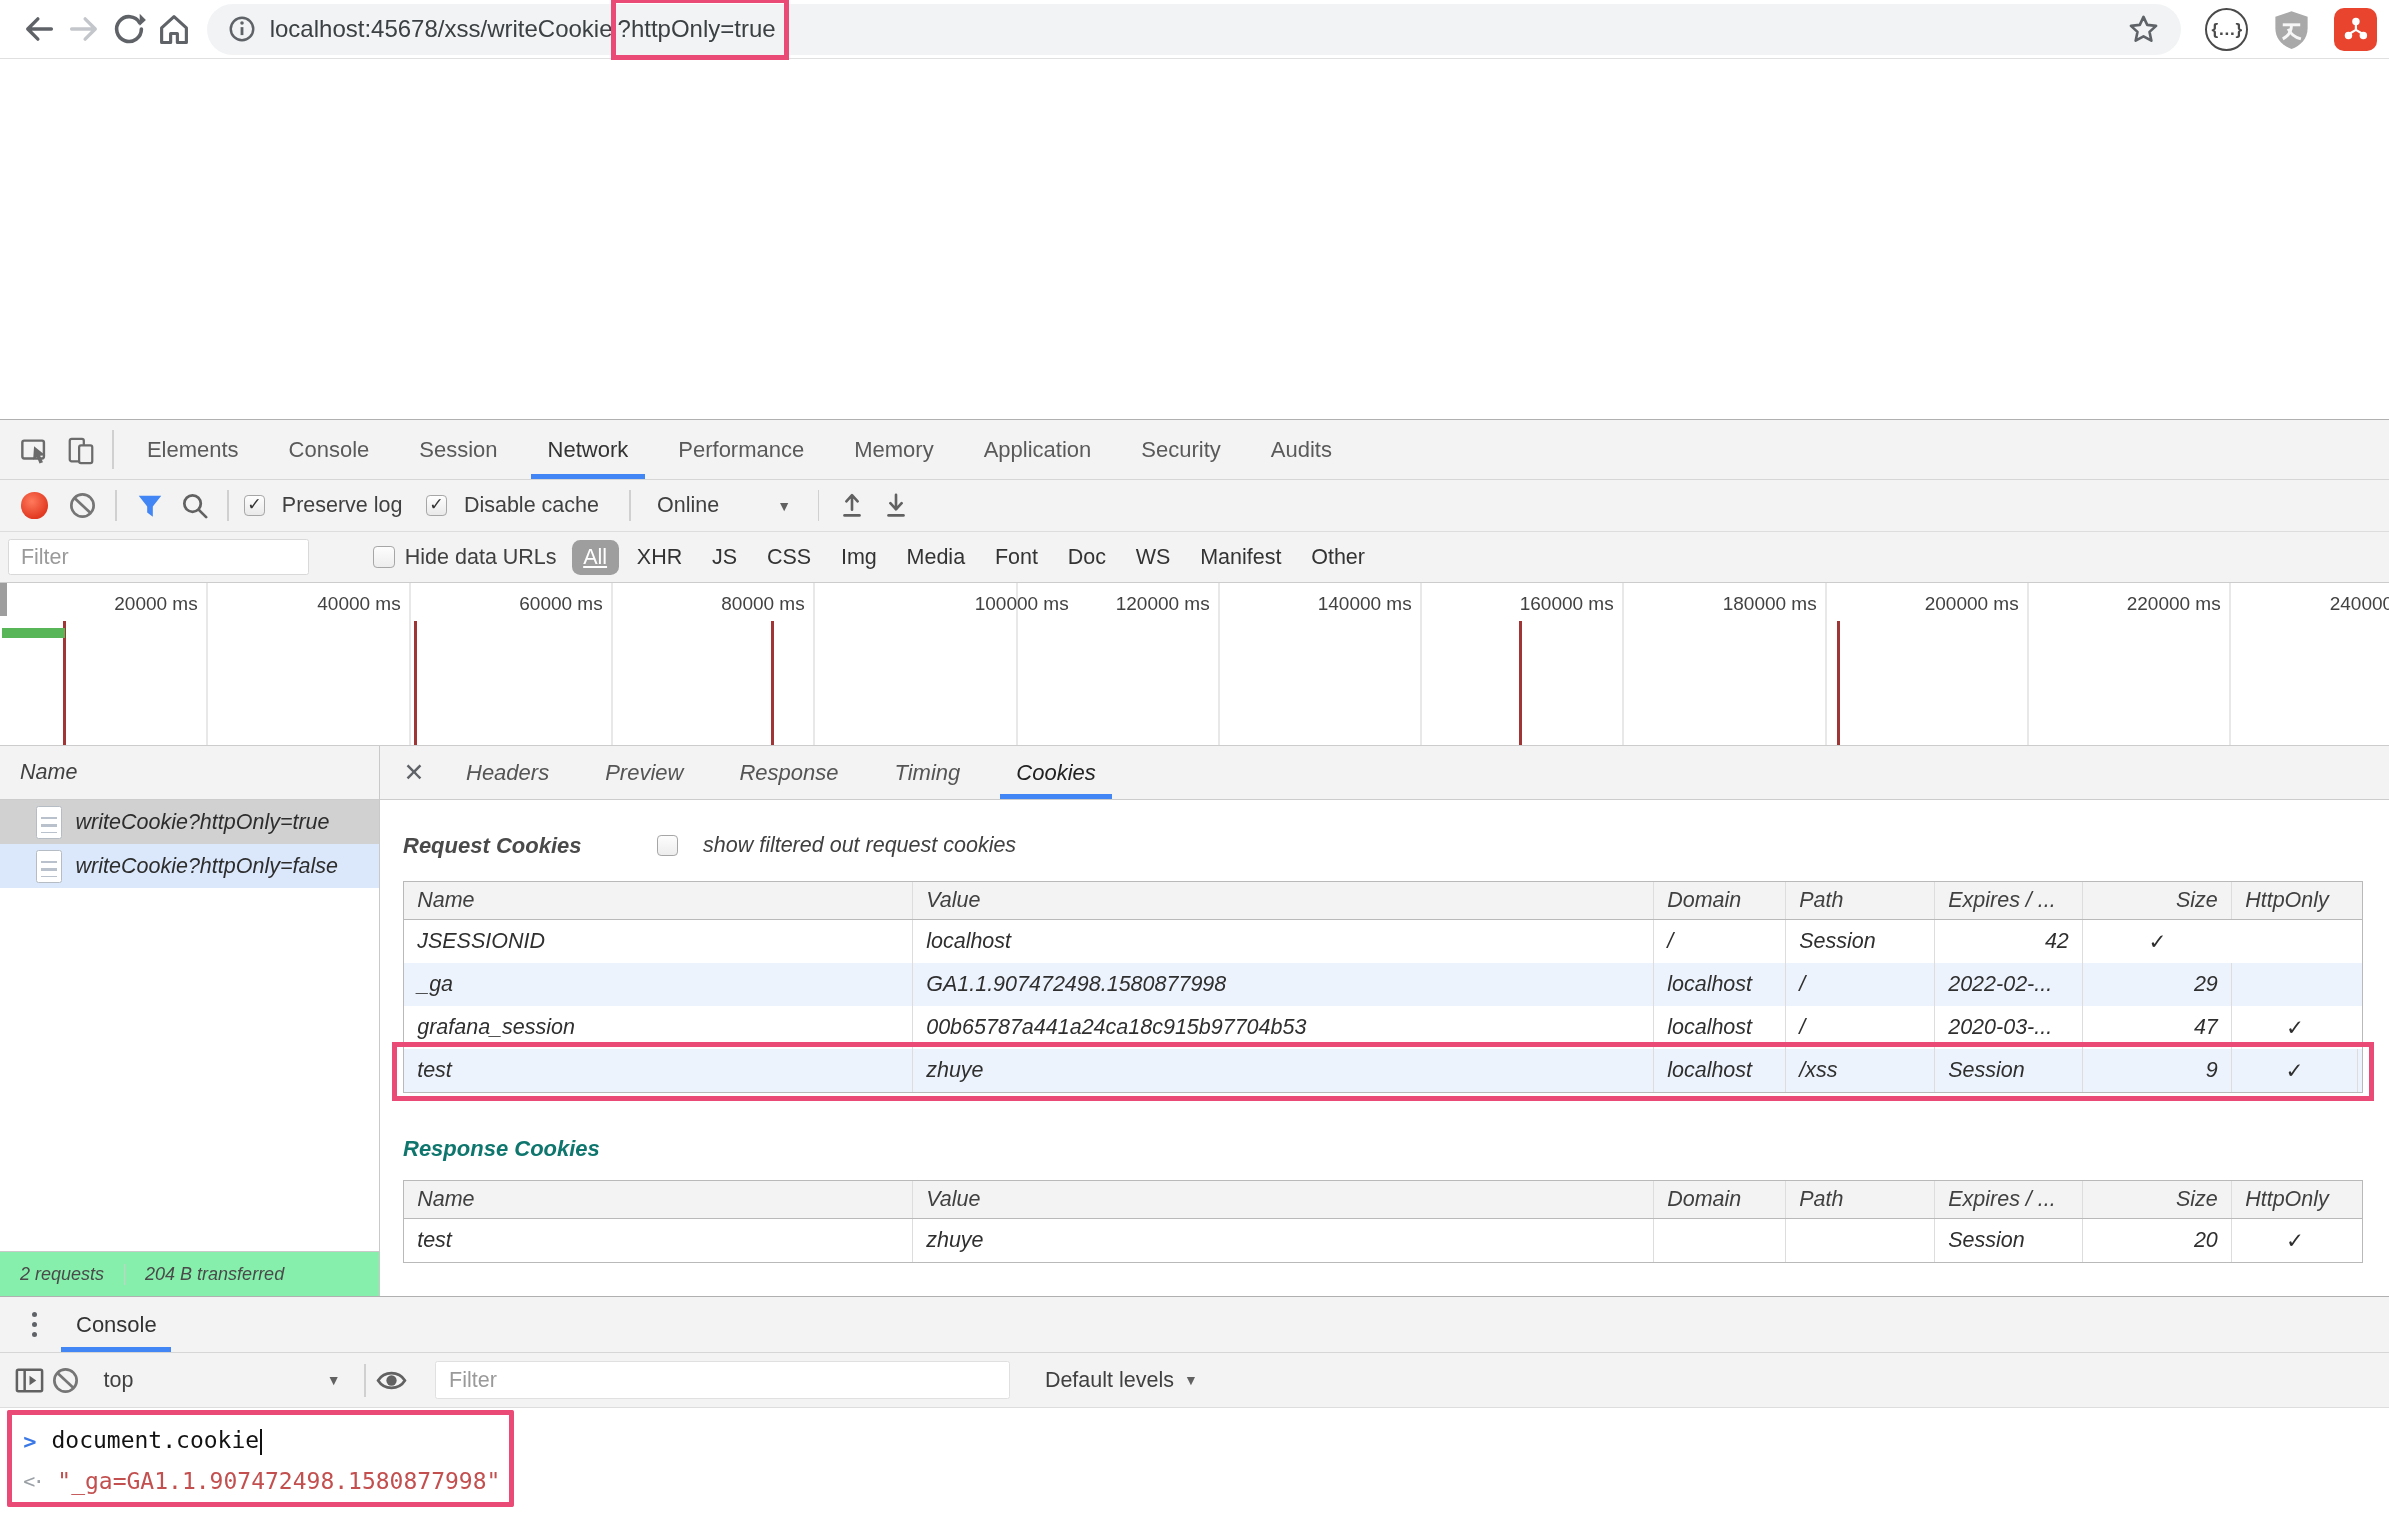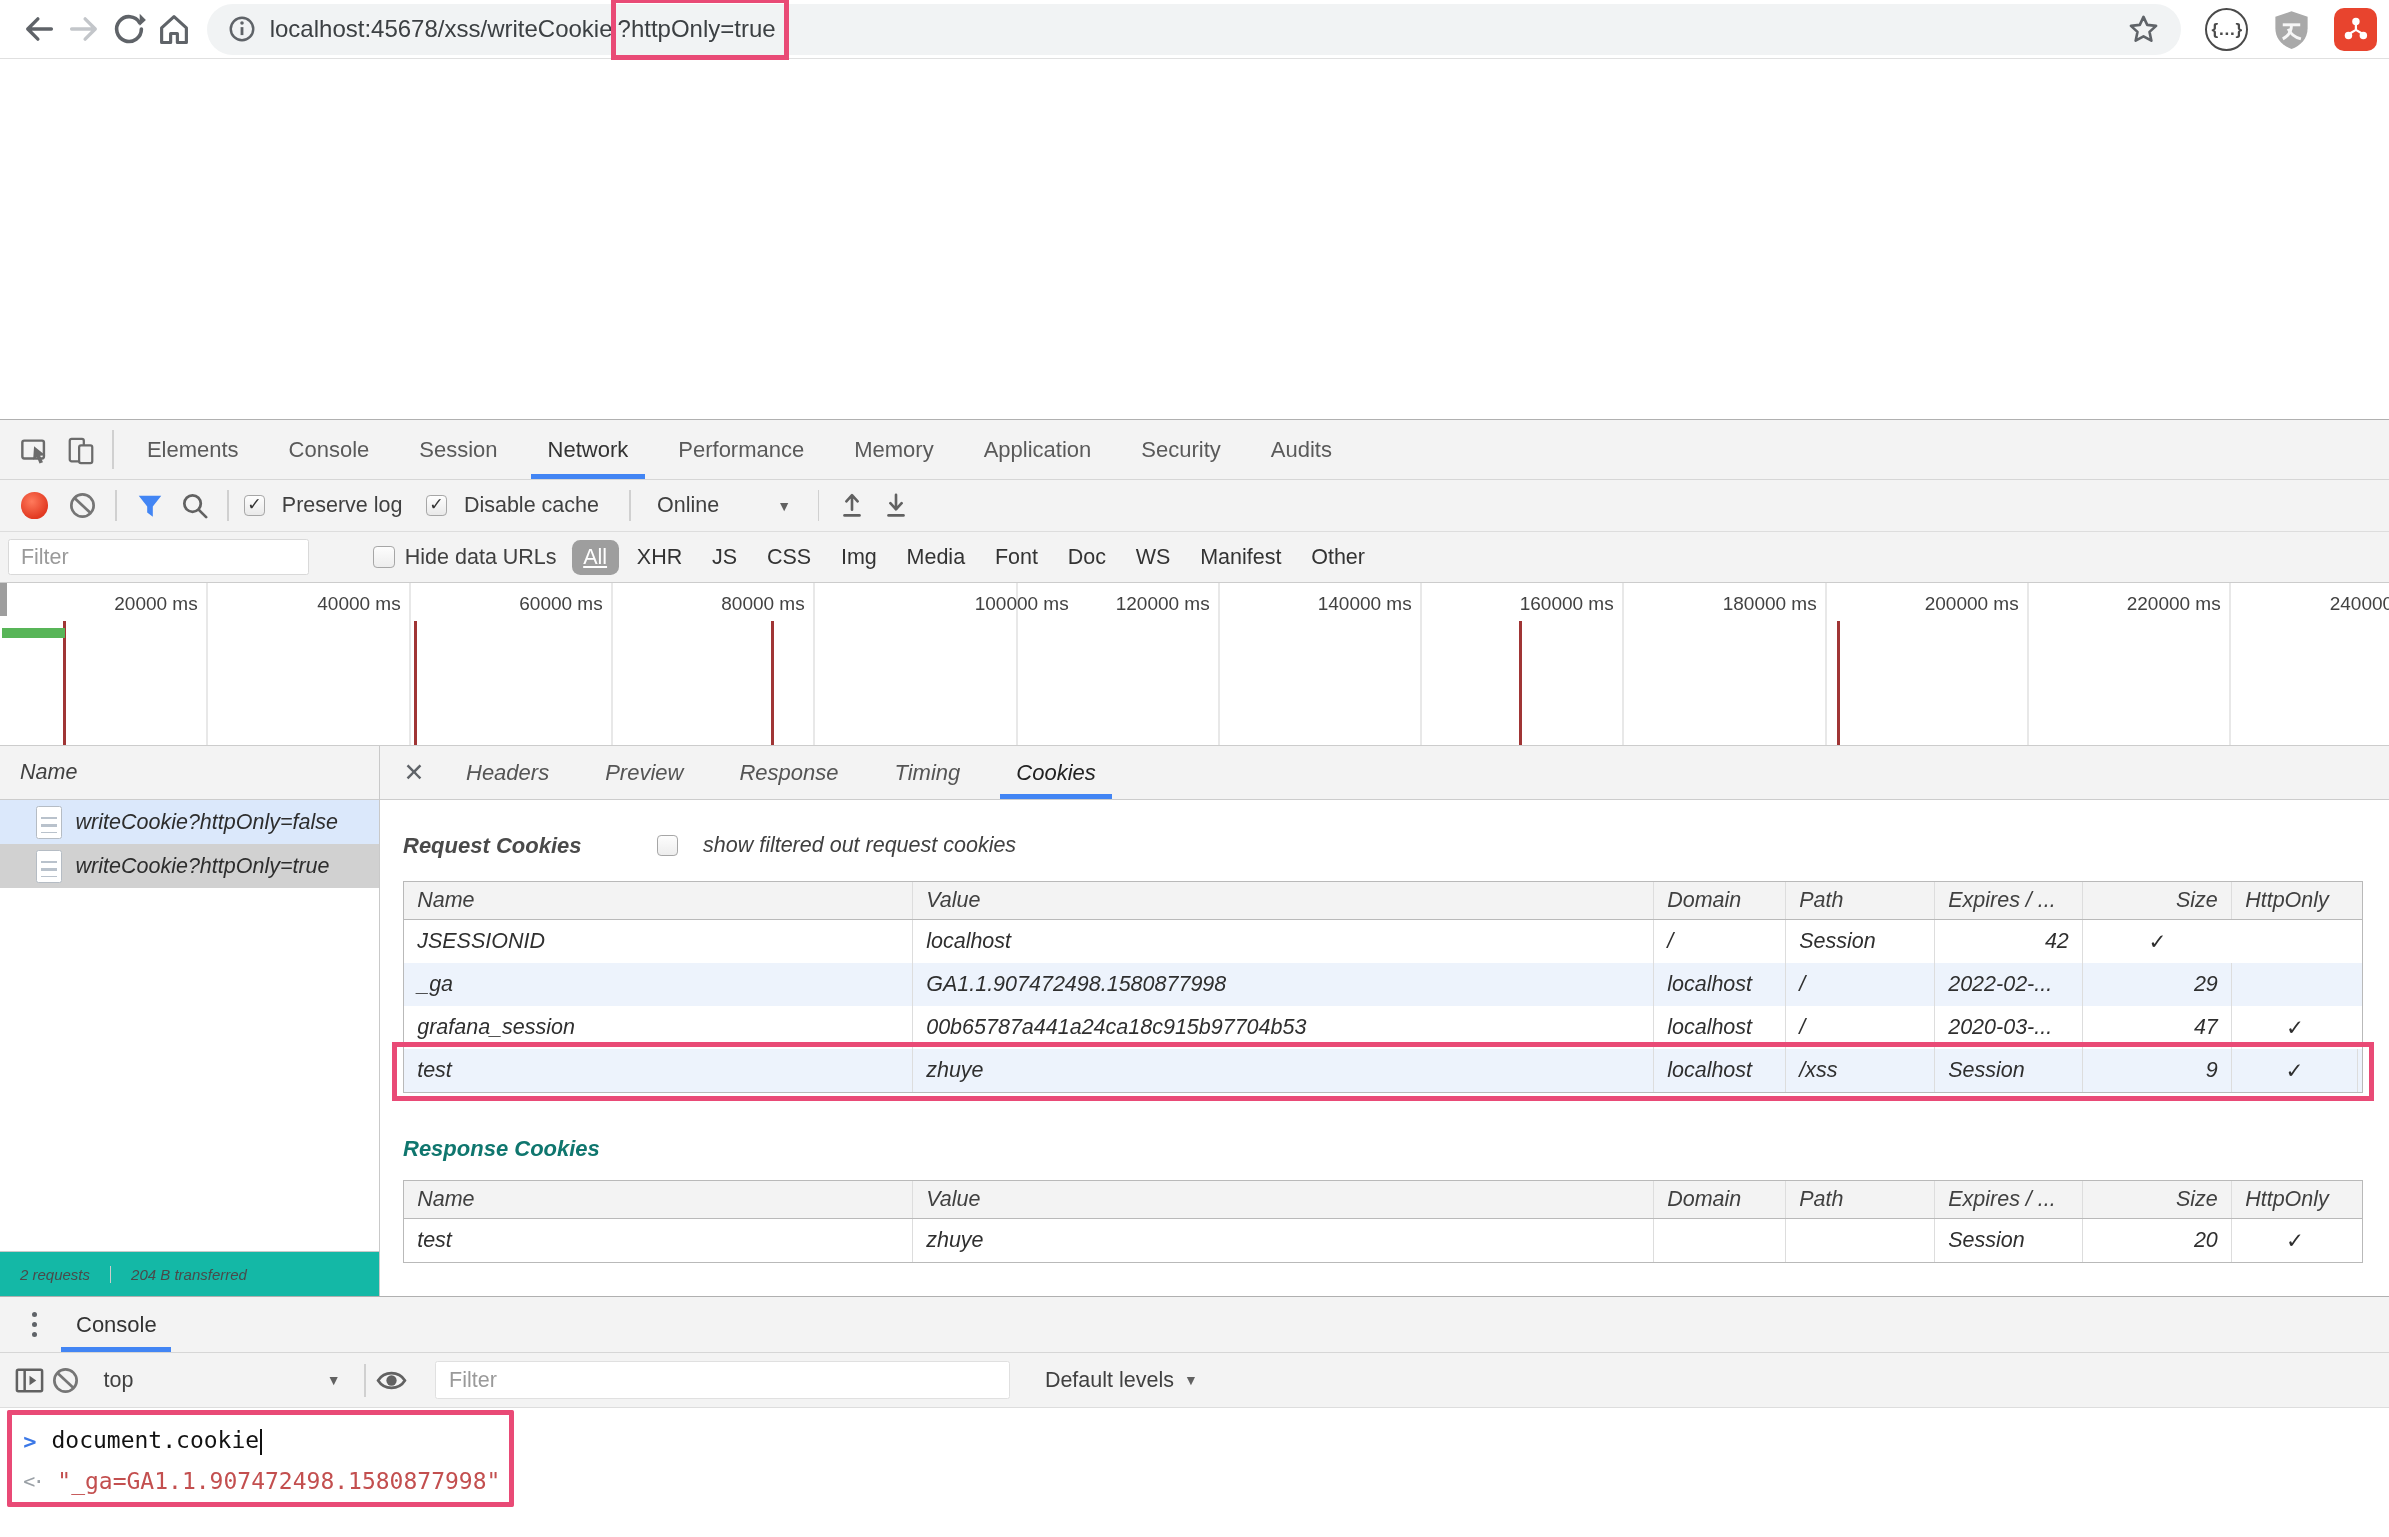--- a/index.html
+++ b/index.html
@@ -73,22 +73,22 @@
   .reqpane { width: 380px; flex: none; border-right: 1.7px solid #c9c9c9; display: flex; flex-direction: column; background: #fff; }
   .reqhead { height: 54px; background: #f3f3f3; border-bottom: 1.7px solid #ccc; display: flex; align-items: center;
     padding-left: 20px; font-size: 21.5px; color: #404040; flex: none; }
   .reqrow { height: 44px; display: flex; align-items: center; gap: 13.2px; padding-left: 36px; font-size: 21.5px; color: #2d2d2d; }
   .reqrow.hover { background: #dbe8fb; }
   .reqrow.selected { background: #d1d1d1; }
   .docicon { width: 26.4px; height: 33px; background:
       repeating-linear-gradient(#fff 0 5px, #b9c2cc 5px 7.4px) content-box, #fff;
     padding: 5px 4.1px; border: 1.7px solid #b5bcc4; border-radius: 2.5px; flex: none; }
   .req-filler { flex: 1; }
-  .summary { height: 45px; background: #14b8a6; border-top: 1.7px solid #c9c9c9; display: flex; align-items: center;
-    font-size: 15px; color: #4a4a4a; flex: none; }
+  .summary { height: 45px; background: #86efac; border-top: 1.7px solid #c9c9c9; display: flex; align-items: center;
+    font-size: 18px; color: #4a4a4a; flex: none; }
   .summary .part { padding: 0 20px; }
   .summary .part + .part { border-left: 1.7px solid #ccc; }
 
   .detailpane { flex: 1; display: flex; flex-direction: column; background: #fff; min-width: 0; }
   .dettabs { height: 54px; background: #f3f3f3; border-bottom: 1.7px solid #ccc; display: flex; align-items: stretch;
     padding-left: 10px; flex: none; }
   .closex { width: 48px; display: flex; align-items: center; justify-content: center; font-size: 25px; color: #5f6368; }
   .dettab { display: flex; align-items: center; padding: 0 28px; font-size: 22px; color: #555; position: relative; }
   .dettab.active { color: #222; }
   .dettab.active .underline { position: absolute; left: 11.6px; right: 11.6px; bottom: 0; height: 5px; background: #4285f4; }
@@ -339,27 +339,27 @@
         <div class="tl-event" style="left: 771px; background: rgb(160, 53, 53);"></div>
         <div class="tl-event" style="left: 1519px; background: rgb(160, 53, 53);"></div>
         <div class="tl-event" style="left: 1837px; background: rgb(160, 53, 53);"></div>
         <div class="tl-paint" style="left: 1.7px; width: 63px; background: rgb(88, 181, 88);"></div>
       </div>
 
     <div class="netbody">
       <div class="reqpane">
         <div class="reqhead">Name</div>
         <div id="request-rows">
+            <div class="reqrow selected">
+              <span class="docicon"></span>
+              <span>writeCookie?httpOnly=true</span>
+            </div>
             <div class="reqrow hover">
               <span class="docicon"></span>
               <span>writeCookie?httpOnly=false</span>
-            </div>
-            <div class="reqrow selected">
-              <span class="docicon"></span>
-              <span>writeCookie?httpOnly=true</span>
             </div>
           </div>
         <div class="req-filler"></div>
         <div class="summary">
           <div class="part">2 requests</div>
           <div class="part">204 B transferred</div>
         </div>
       </div>
 
       <div class="detailpane">

